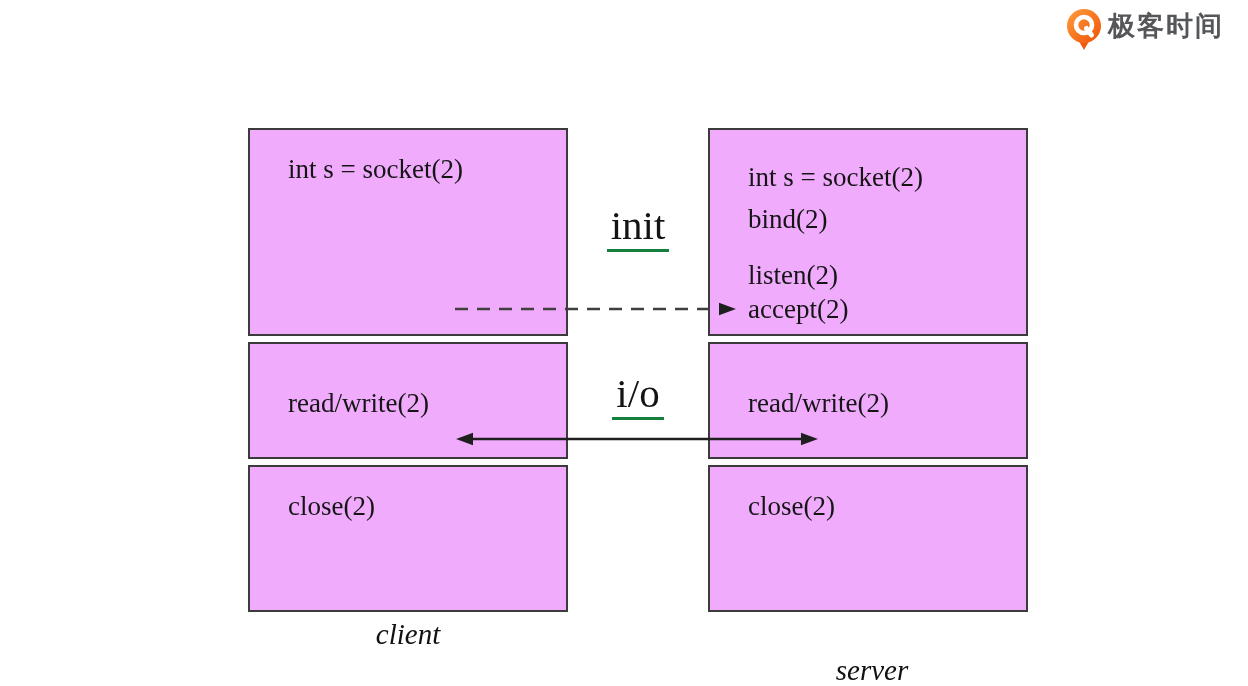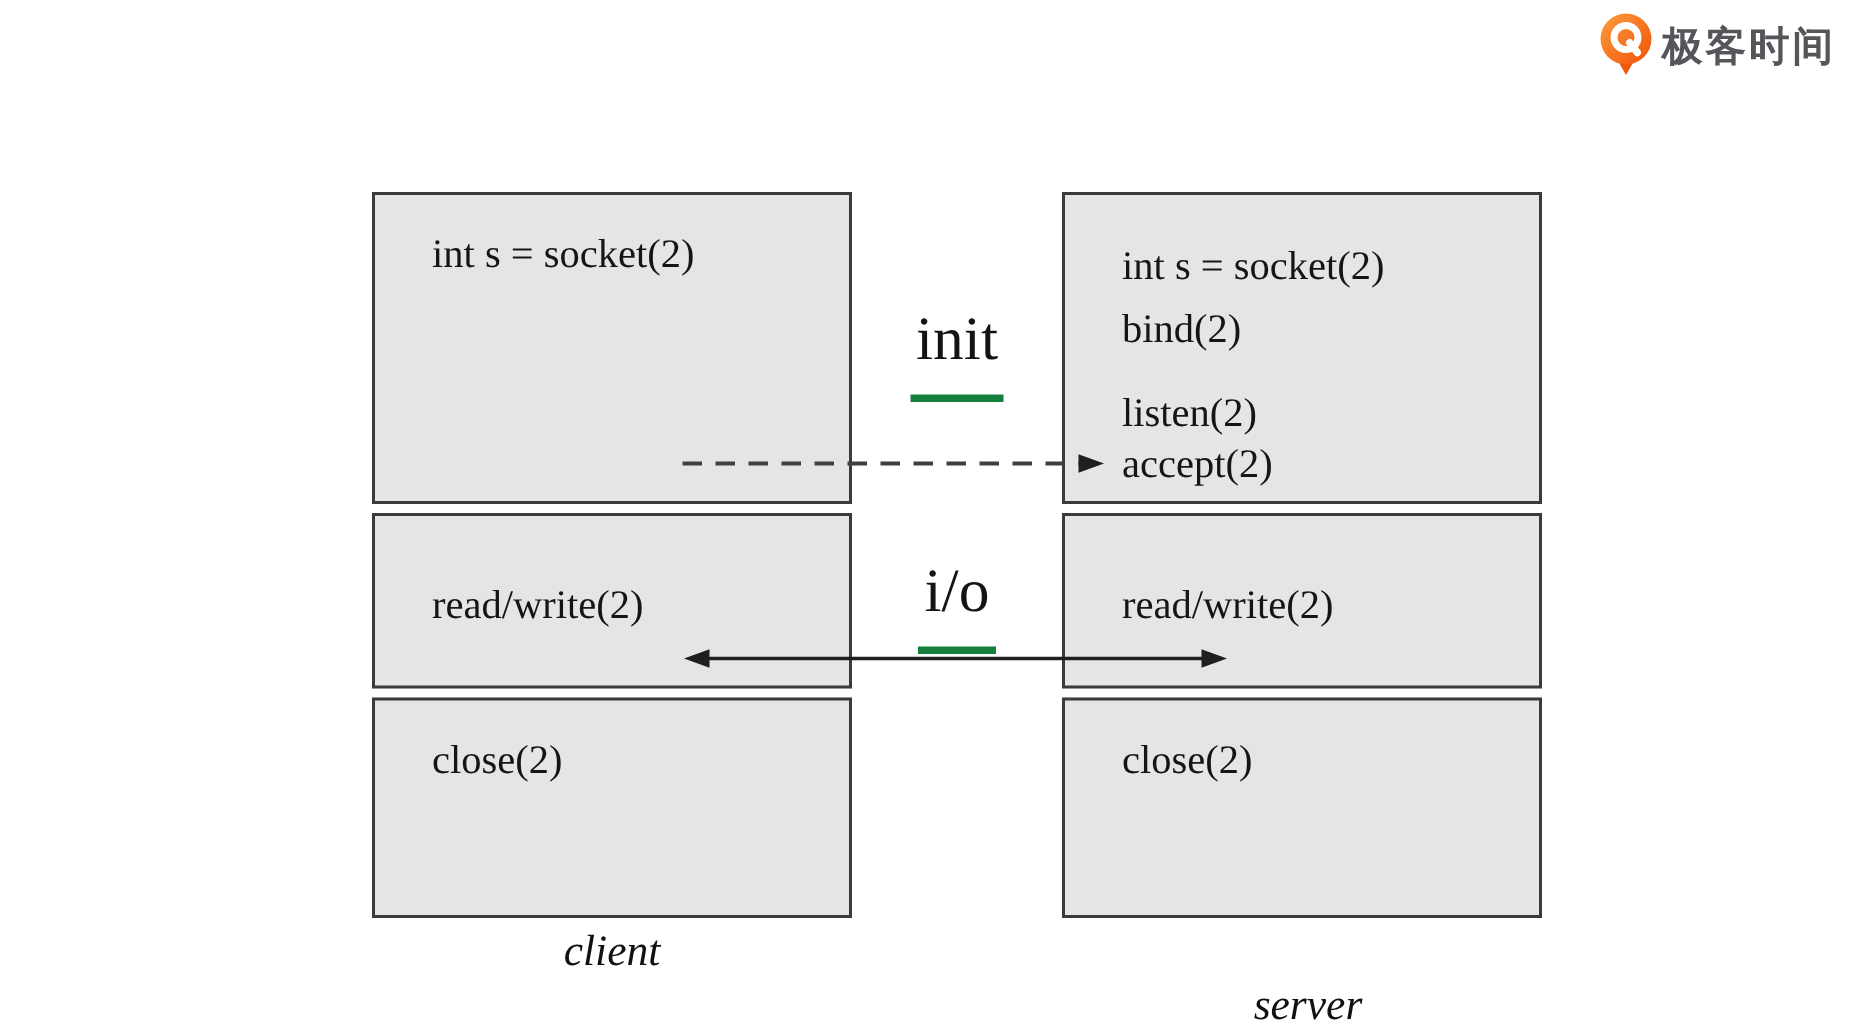--- a/index.html
+++ b/index.html
@@ -3,48 +3,48 @@
 <meta charset="utf-8">
 <style>
   html,body{margin:0;padding:0;background:#ffffff;}
   .canvas{position:relative;width:1248px;height:686px;background:#ffffff;overflow:hidden;
           font-family:"Liberation Serif","DejaVu Serif",serif;}
 
   
   .title{position:absolute;left:78px;top:36px;margin:0;
          font-family:"Liberation Sans","DejaVu Sans",sans-serif;
          font-weight:300;font-size:38px;color:#161616;letter-spacing:1px;white-space:nowrap;}
-  .brand{position:absolute;right:24px;top:8px;display:flex;align-items:center;gap:4px;}
+  .brand{position:absolute;right:24px;top:8px;display:flex;gap:4px;}
   .brand-name{font-family:"Liberation Sans","DejaVu Sans",sans-serif;
               font-size:27px;font-weight:700;color:#55565a;letter-spacing:2px;white-space:nowrap;}
 
   
-  .box{position:absolute;border:2px solid #3b3b3b;background:#e5e5e5;box-sizing:border-box;}
+  .box{position:absolute;border:2px solid #3b3b3b;background:#f0abfc;box-sizing:border-box;}
   .client-s1{left:248px;top:128px;width:320px;height:208px;}
   .client-s2{left:248px;top:342px;width:320px;height:117px;}
   .client-s3{left:248px;top:465px;width:320px;height:147px;}
   .server-s1{left:708px;top:128px;width:320px;height:208px;}
   .server-s2{left:708px;top:342px;width:320px;height:117px;}
   .server-s3{left:708px;top:465px;width:320px;height:147px;}
 
   .code{position:absolute;left:38px;font-size:27px;line-height:34px;color:#151515;white-space:nowrap;}
   .c1-l0{top:22px;} .c1-l1{top:104px;} .c1-l2{top:160px;}
   .s1-l0{top:30px;} .s1-l1{top:72px;}  .s1-l2{top:128px;} .s1-l3{top:162px;}
   .s2-l0{top:22px;margin-top:20px;} .s3-l0{top:22px;}
 
   
   .col-label{position:absolute;top:618px;width:320px;text-align:center;
              font-size:29px;color:#111;font-style:italic;}
   .client-label{left:248px;} .server-label{left:712px;margin-top:36px;}
 
   
   .connector-label{position:absolute;left:568px;width:140px;text-align:center;
                    font-size:41px;color:#141414;}
-  .connector-label .u{display:inline-block;border-bottom:5px solid #15803d;
-                      padding:0 4px 16px 4px;line-height:1.05;}
+  .connector-label .u{display:inline-block;border-bottom:3px solid #15803d;
+                      padding:0 4px 2px 4px;line-height:1.05;}
   .init-label{top:201px;}
   .io-label{top:369px;}
 
   
   .arrows{position:absolute;left:0;top:0;width:1248px;height:686px;pointer-events:none;}
 </style>
 </head>
 <body>
 
 <div class="canvas">

